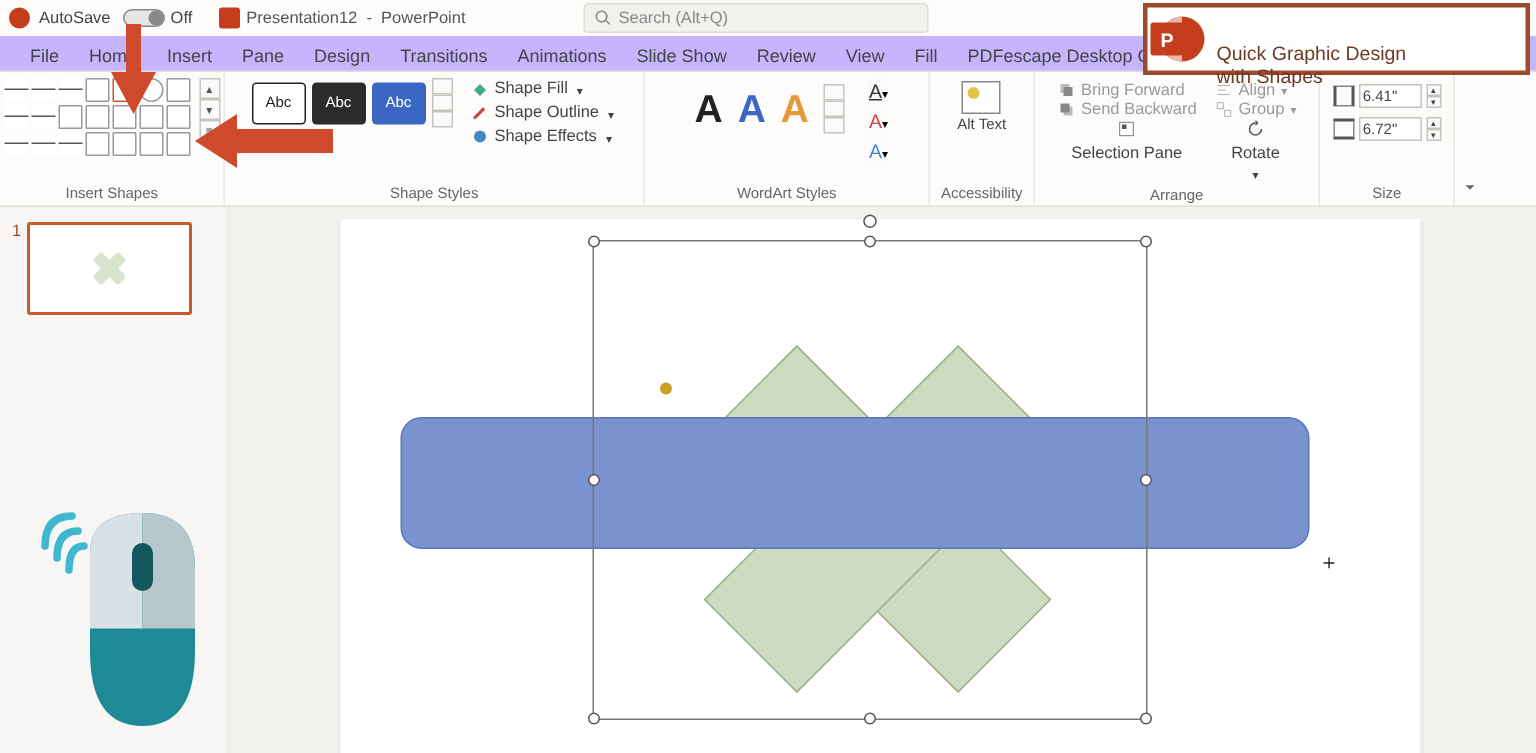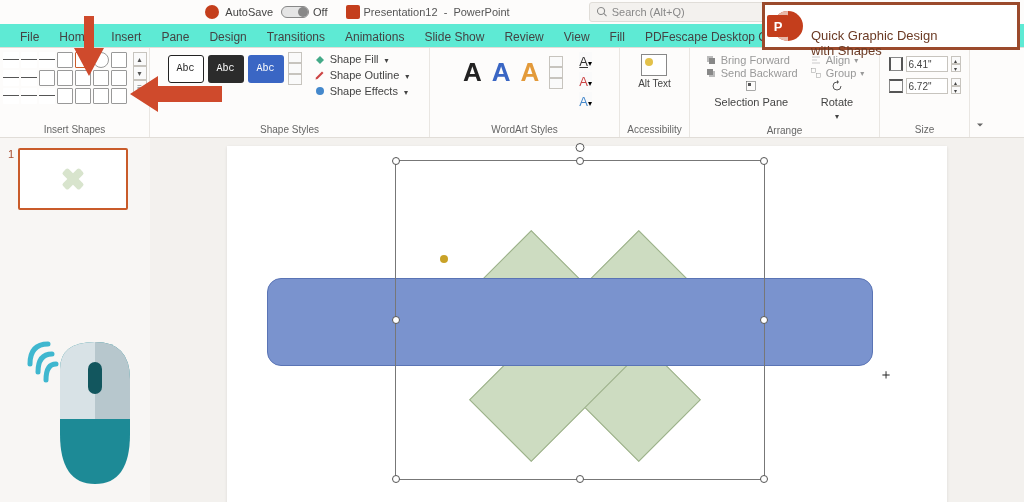--- a/index.html
+++ b/index.html
@@ -1,30 +1,30 @@
 <!DOCTYPE html>
 <html><head>
 <meta charset="utf-8">
 <style>
   * { box-sizing: border-box; margin: 0; padding: 0; font-family: "Segoe UI", Arial, sans-serif; }
   body { background: #f8f8f8; width: 1024px; height: 502px; overflow: hidden; }
 
   
-  .titlebar { height: 24px; background: #fdfcfb; display: flex; align-items: center; padding: 0 6px; font-size: 11px; color: #444; justify-content: center; }
+  .titlebar { height: 24px; background: #fdfcfb; display: flex; align-items: center; padding: 0 6px; font-size: 11px; color: #444; }
   .titlebar .ppt-icon { width: 14px; height: 14px; border-radius: 50%; background: #c43e1c; margin-right: 6px; position: relative; display: inline-block;}
   .autosave-toggle { display: inline-flex; align-items: center; margin-left: 4px; }
   .toggle-pill { width: 28px; height: 12px; border: 1px solid #888; border-radius: 6px; background: #e5e5e5; margin: 0 4px; position: relative; }
   .toggle-pill::after { content:""; position:absolute; width:10px; height:10px; border-radius:50%; background:#888; top:0; right:0; }
   .doc-icon { width:14px; height:14px; background:#c43e1c; display:inline-block; margin-left:18px; margin-right:4px; border-radius:2px;}
   .titlebar .docname { color:#555; }
   .searchbox { margin-left: 79px; width: 230px; height:20px; background:#f3f1ee; border:1px solid #e0ddd8; border-radius:3px; display:flex; align-items:center; padding:0 6px; color:#888; font-size:11px;}
   .searchbox svg { width:12px; height:12px; margin-right:4px; fill:#888;}
 
   
-  .tabs { height: 24px; background: #5eead4; display:flex; align-items:flex-end; padding: 0 10px; font-size:12px; color:#444; border-bottom:1px solid #e1ddd8;}
+  .tabs { height: 24px; background: #c4b5fd; display:flex; align-items:flex-end; padding: 0 10px; font-size:12px; color:#444; border-bottom:1px solid #e1ddd8;}
   .tabs .tab { padding: 4px 10px 3px; cursor:pointer; }
   .tabs .tab.active { color:#a84b2d; border-bottom:2px solid #a84b2d; font-weight:600;}
 
   
   .ribbon { height: 90px; background:#fdfcfb; display:flex; border-bottom:1px solid #e1ddd8; }
   .group { border-right:1px solid #e9e6e2; padding:4px 6px 0; display:flex; flex-direction:column; justify-content:space-between; align-items:center; }
   .group-body { display:flex; align-items:flex-start; gap:4px; flex:1; }
   .group-label { font-size:10px; color:#666; padding:2px 0 2px; text-align:center; width:100%; }
 
   
@@ -32,21 +32,21 @@
   .shape-grid { display:grid; grid-template-columns: repeat(7, 16px); grid-auto-rows:16px; gap:2px; }
   .shape-cell { border:1px solid #999; border-radius:1px; background:#fff; }
   .sg-line { border:none; }
   .sg-line::after{content:""; display:block; width:100%; height:0; border-top:1px solid #555; transform: translateY(7px);}
   .shape-cell.sel { border:1.5px solid #c95b2a; }
   .gallery-scroll { display:flex; flex-direction:column; gap:0; margin-left:2px;}
   .gallery-scroll div { width:14px; height:14px; border:1px solid #c7c4be; background:#fafafa; font-size:8px; display:flex; align-items:center; justify-content:center; color:#555;}
 
   
   .style-gallery { display:flex; align-items:center; gap:4px; }
-  .style-swatch { width:36px; height:28px; border-radius:3px; display:flex; align-items:center; justify-content:center; font-size:10px; color:#fff;font-family:Liberation Mono, monospace;}
+  .style-swatch { width:36px; height:28px; border-radius:3px; display:flex; align-items:center; justify-content:center; font-size:10px; color:#fff;}
   .ss-outline { border:1px solid #222; color:#222; background:#fff;}
   .ss-dark { background:#2b2b2b; }
   .ss-blue { background:#3a66c4; }
   .style-scroll { display:flex; flex-direction:column; gap:0;}
   .style-scroll div{ width:14px; height:11px; border:1px solid #c7c4be; background:#fafafa;}
   .style-menu { display:flex; flex-direction:column; gap:2px; margin-left:6px; font-size:11px; color:#444;}
   .style-menu .mi { display:flex; align-items:flex-end; gap:4px; padding:1px 2px; }
   .mi svg { width:12px; height:12px; }
 
   

